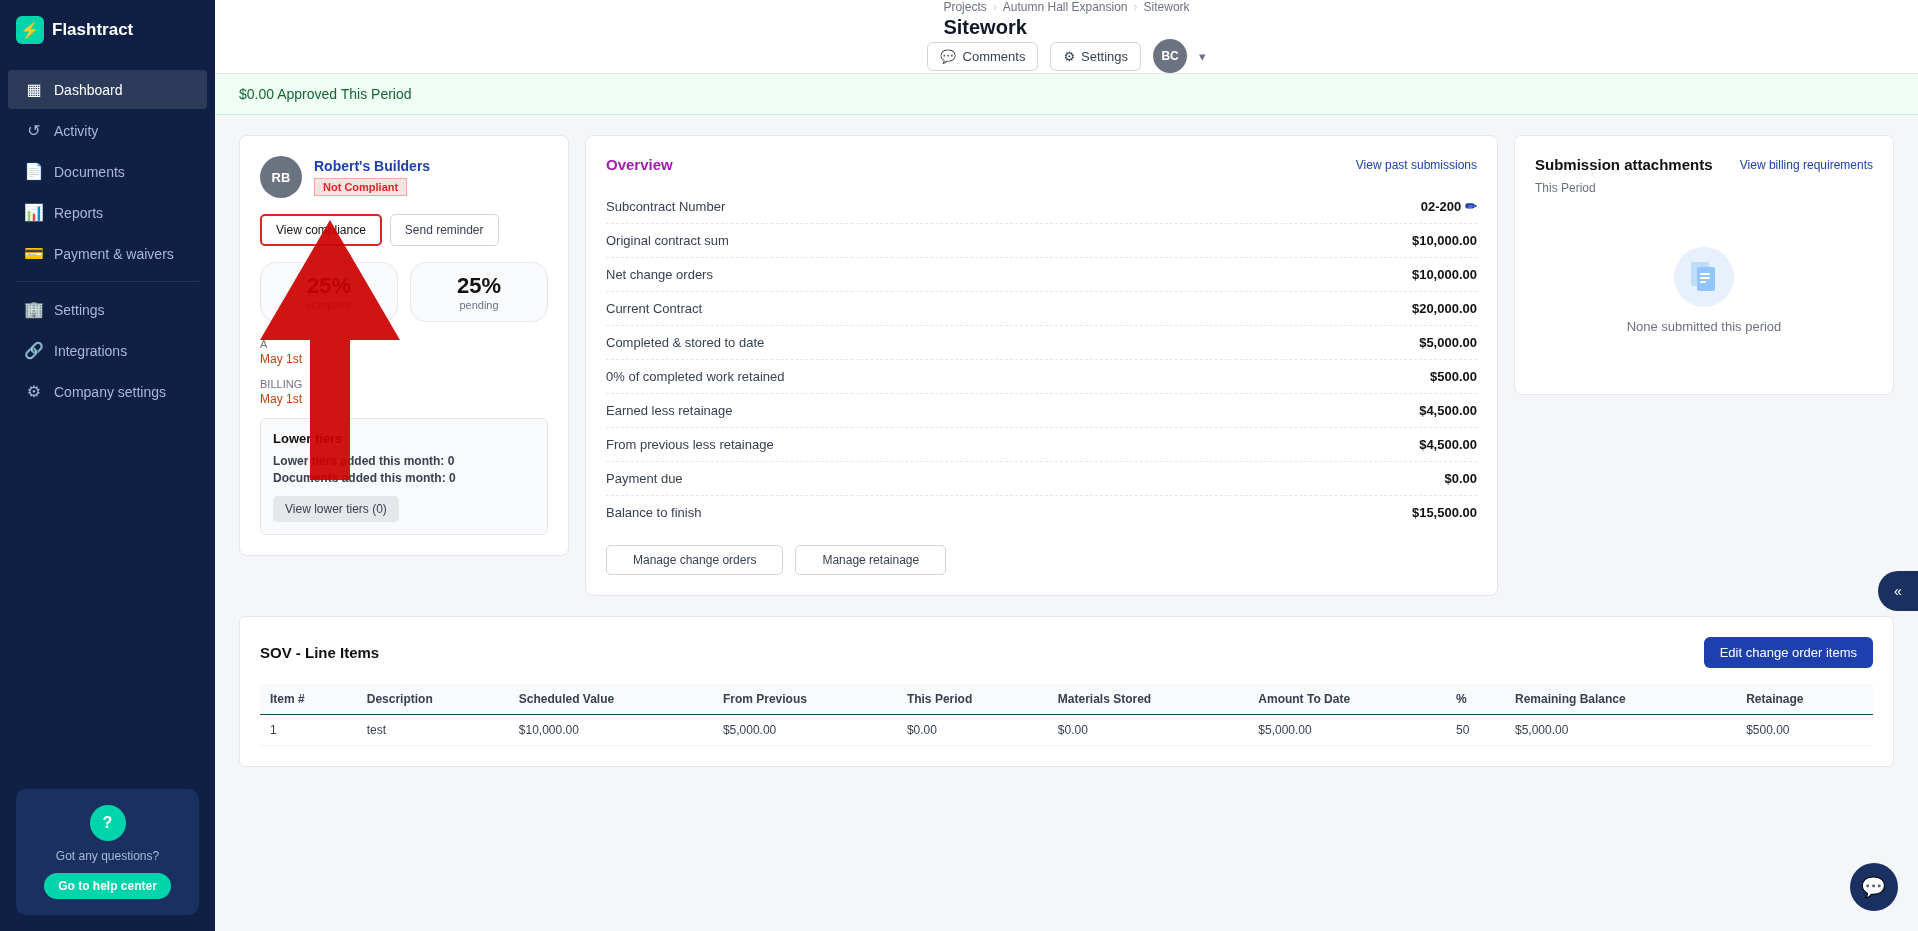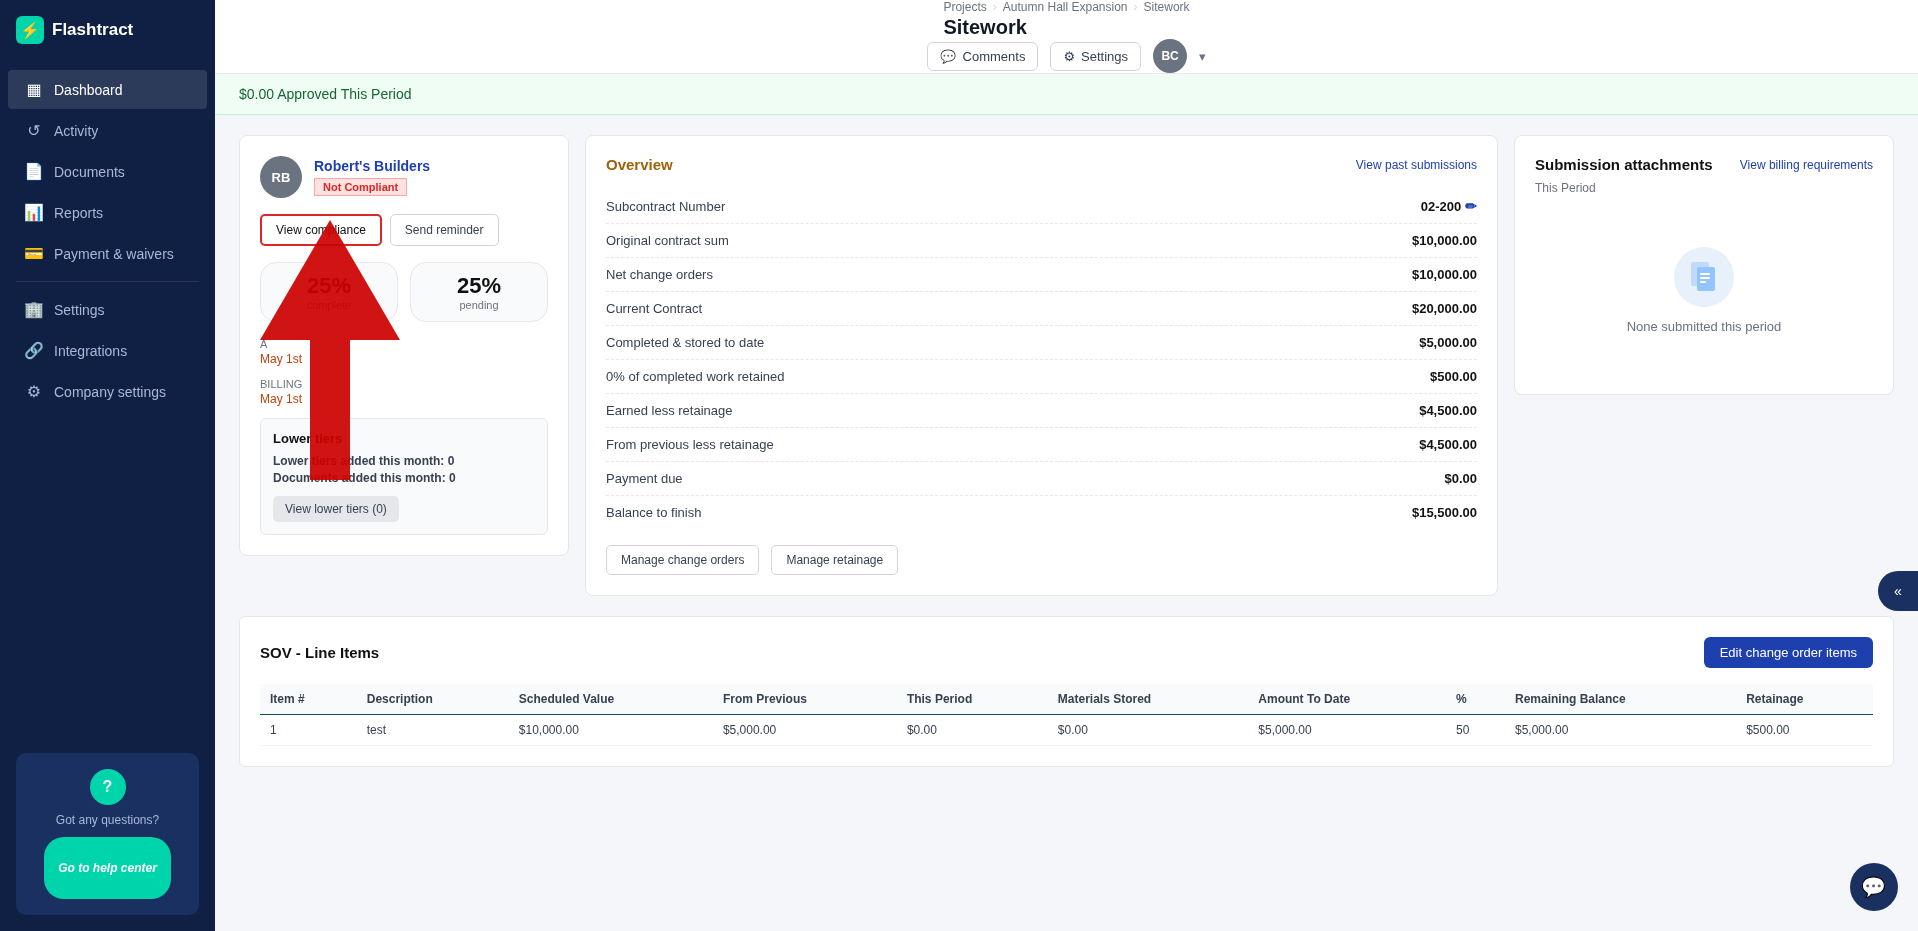--- a/index.html
+++ b/index.html
@@ -69,25 +69,24 @@
       font-weight: 700;
       color: #fff;
       font-size: 16px;
     }
     .help-text { color: #a8b8d8; font-size: 12px; margin-bottom: 10px; }
     .help-btn {
       background: #00d4aa;
       color: #fff;
       border: none;
       border-radius: 20px;
-      padding: 24px 14px;
+      padding: 6px 14px;
       font-size: 12px;
       cursor: pointer;
       font-weight: 600;
-      font-style: italic;
     }
 
     
     #main {
       flex: 1;
       display: flex;
       flex-direction: column;
       overflow: hidden;
       background: #f5f6fa;
     }
@@ -269,21 +268,21 @@
       color: #374151;
     }
 
     
     .overview-header {
       display: flex;
       align-items: center;
       justify-content: space-between;
       margin-bottom: 16px;
     }
-    .overview-title { font-size: 15px; font-weight: 600; color: #a16207; }
+    .overview-title { font-size: 15px; font-weight: 600; color: #a21caf; }
     .view-link { color: #1e40af; font-size: 12px; cursor: pointer; }
 
     .overview-row {
       display: flex;
       justify-content: space-between;
       align-items: center;
       padding: 9px 0;
       border-bottom: 1px dashed #e5e7eb;
       font-size: 13px;
     }
@@ -295,21 +294,21 @@
     .overview-actions {
       display: flex;
       gap: 12px;
       margin-top: 16px;
     }
     .btn-action {
       border: 1px solid #d1d5db;
       background: #fff;
       color: #374151;
       border-radius: 5px;
-      padding: 7px 14px;
+      padding: 7px 26px;
       font-size: 12px;
       cursor: pointer;
     }
 
     
     .attachments-header {
       display: flex;
       align-items: center;
       justify-content: space-between;
       margin-bottom: 8px;

